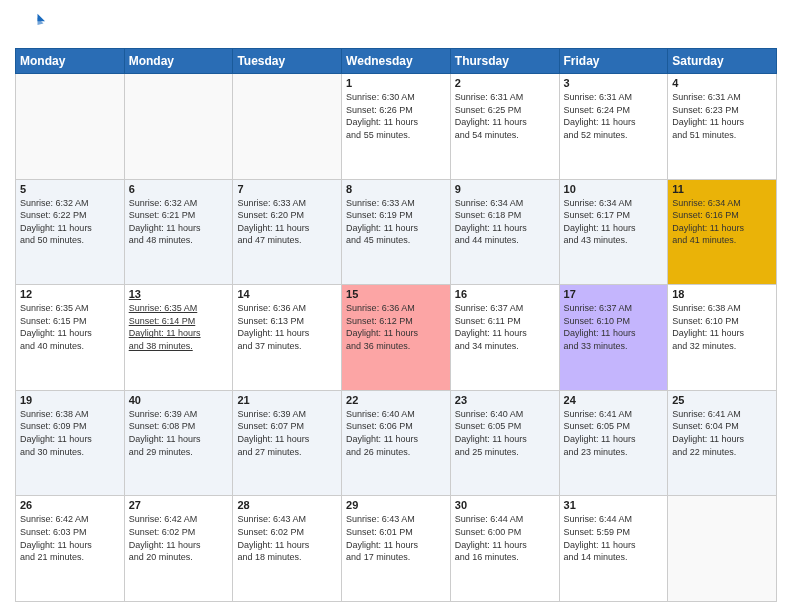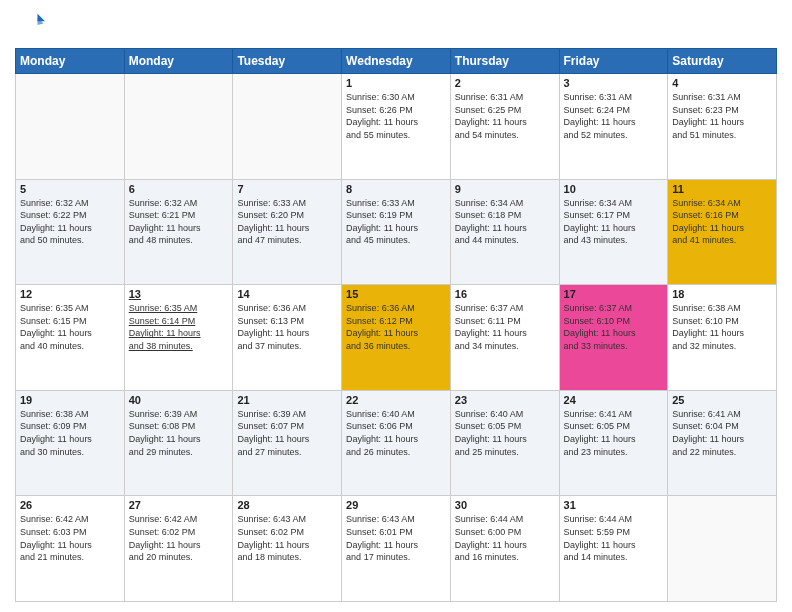--- a/index.html
+++ b/index.html
@@ -239,35 +239,35 @@
 Daylight: 11 hours
 and 38 minutes.</div>
           </td>
           <td style="background: rgb(255, 255, 255);">
             <span class="day-num">14</span>
             <div class="day-info" style="white-space: pre-line;">Sunrise: 6:36 AM
 Sunset: 6:13 PM
 Daylight: 11 hours
 and 37 minutes.</div>
           </td>
-          <td style="background: #eab308;">
+          <td style="background: #fca5a5;">
             <span class="day-num">15</span>
             <div class="day-info" style="white-space: pre-line;">Sunrise: 6:36 AM
 Sunset: 6:12 PM
 Daylight: 11 hours
 and 36 minutes.</div>
           </td>
           <td style="background: rgb(255, 255, 255);">
             <span class="day-num">16</span>
             <div class="day-info" style="white-space: pre-line;">Sunrise: 6:37 AM
 Sunset: 6:11 PM
 Daylight: 11 hours
 and 34 minutes.</div>
           </td>
-          <td style="background: #ec4899;">
+          <td style="background: #c4b5fd;">
             <span class="day-num">17</span>
             <div class="day-info" style="white-space: pre-line;">Sunrise: 6:37 AM
 Sunset: 6:10 PM
 Daylight: 11 hours
 and 33 minutes.</div>
           </td>
           <td style="background: rgb(255, 255, 255);">
             <span class="day-num">18</span>
             <div class="day-info" style="white-space: pre-line;">Sunrise: 6:38 AM
 Sunset: 6:10 PM

